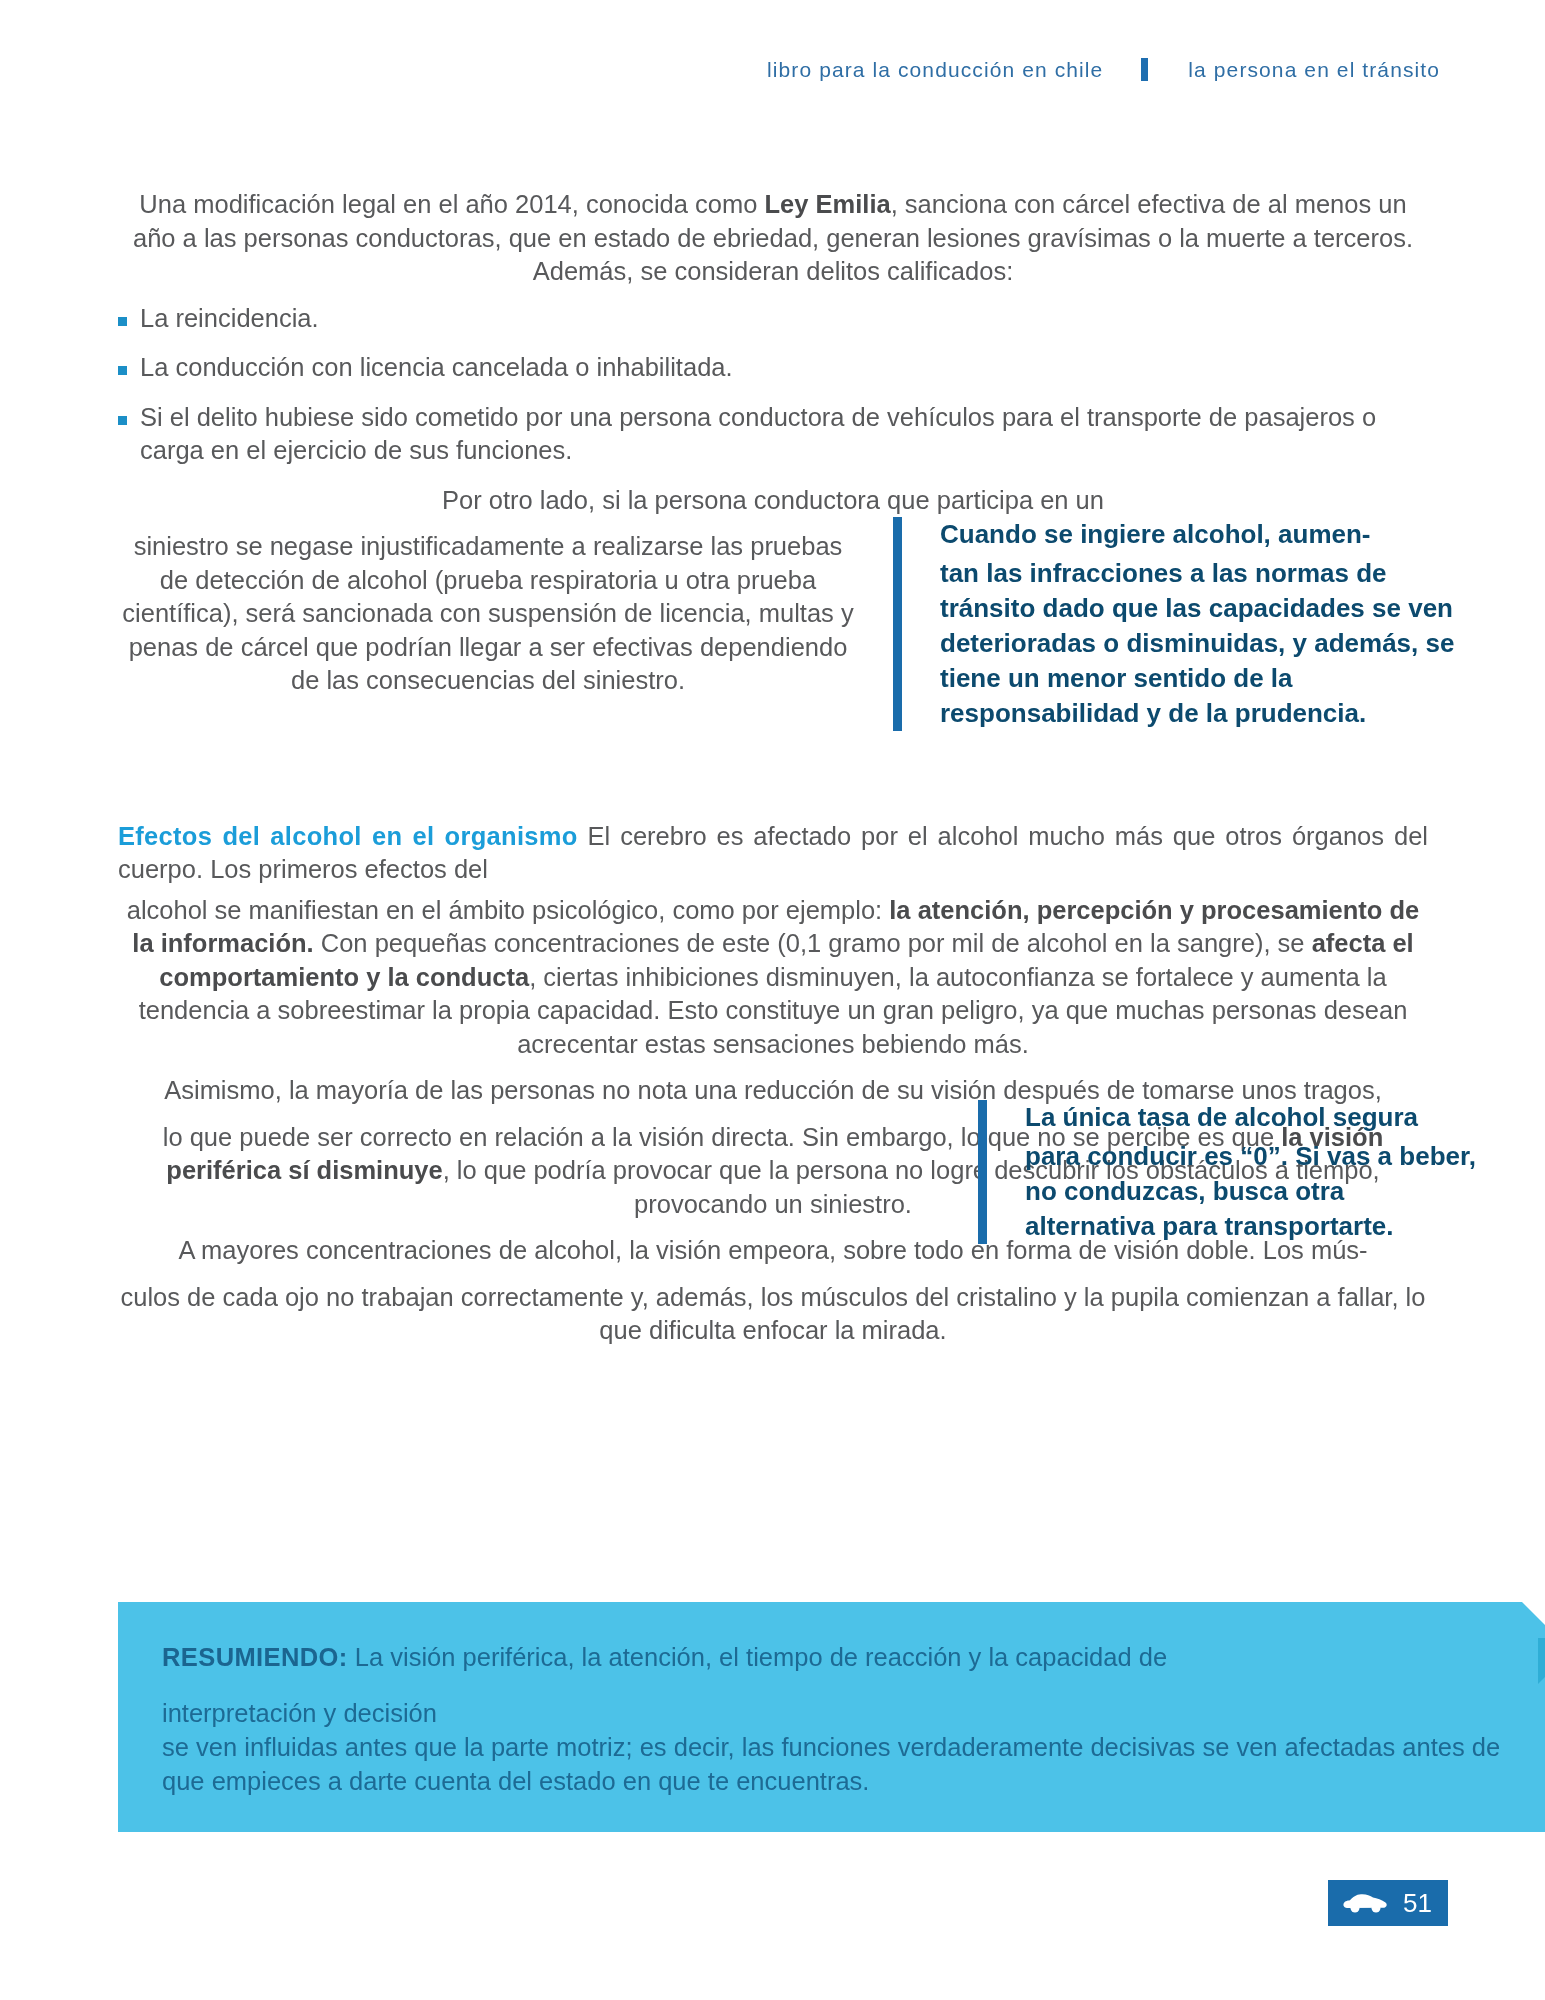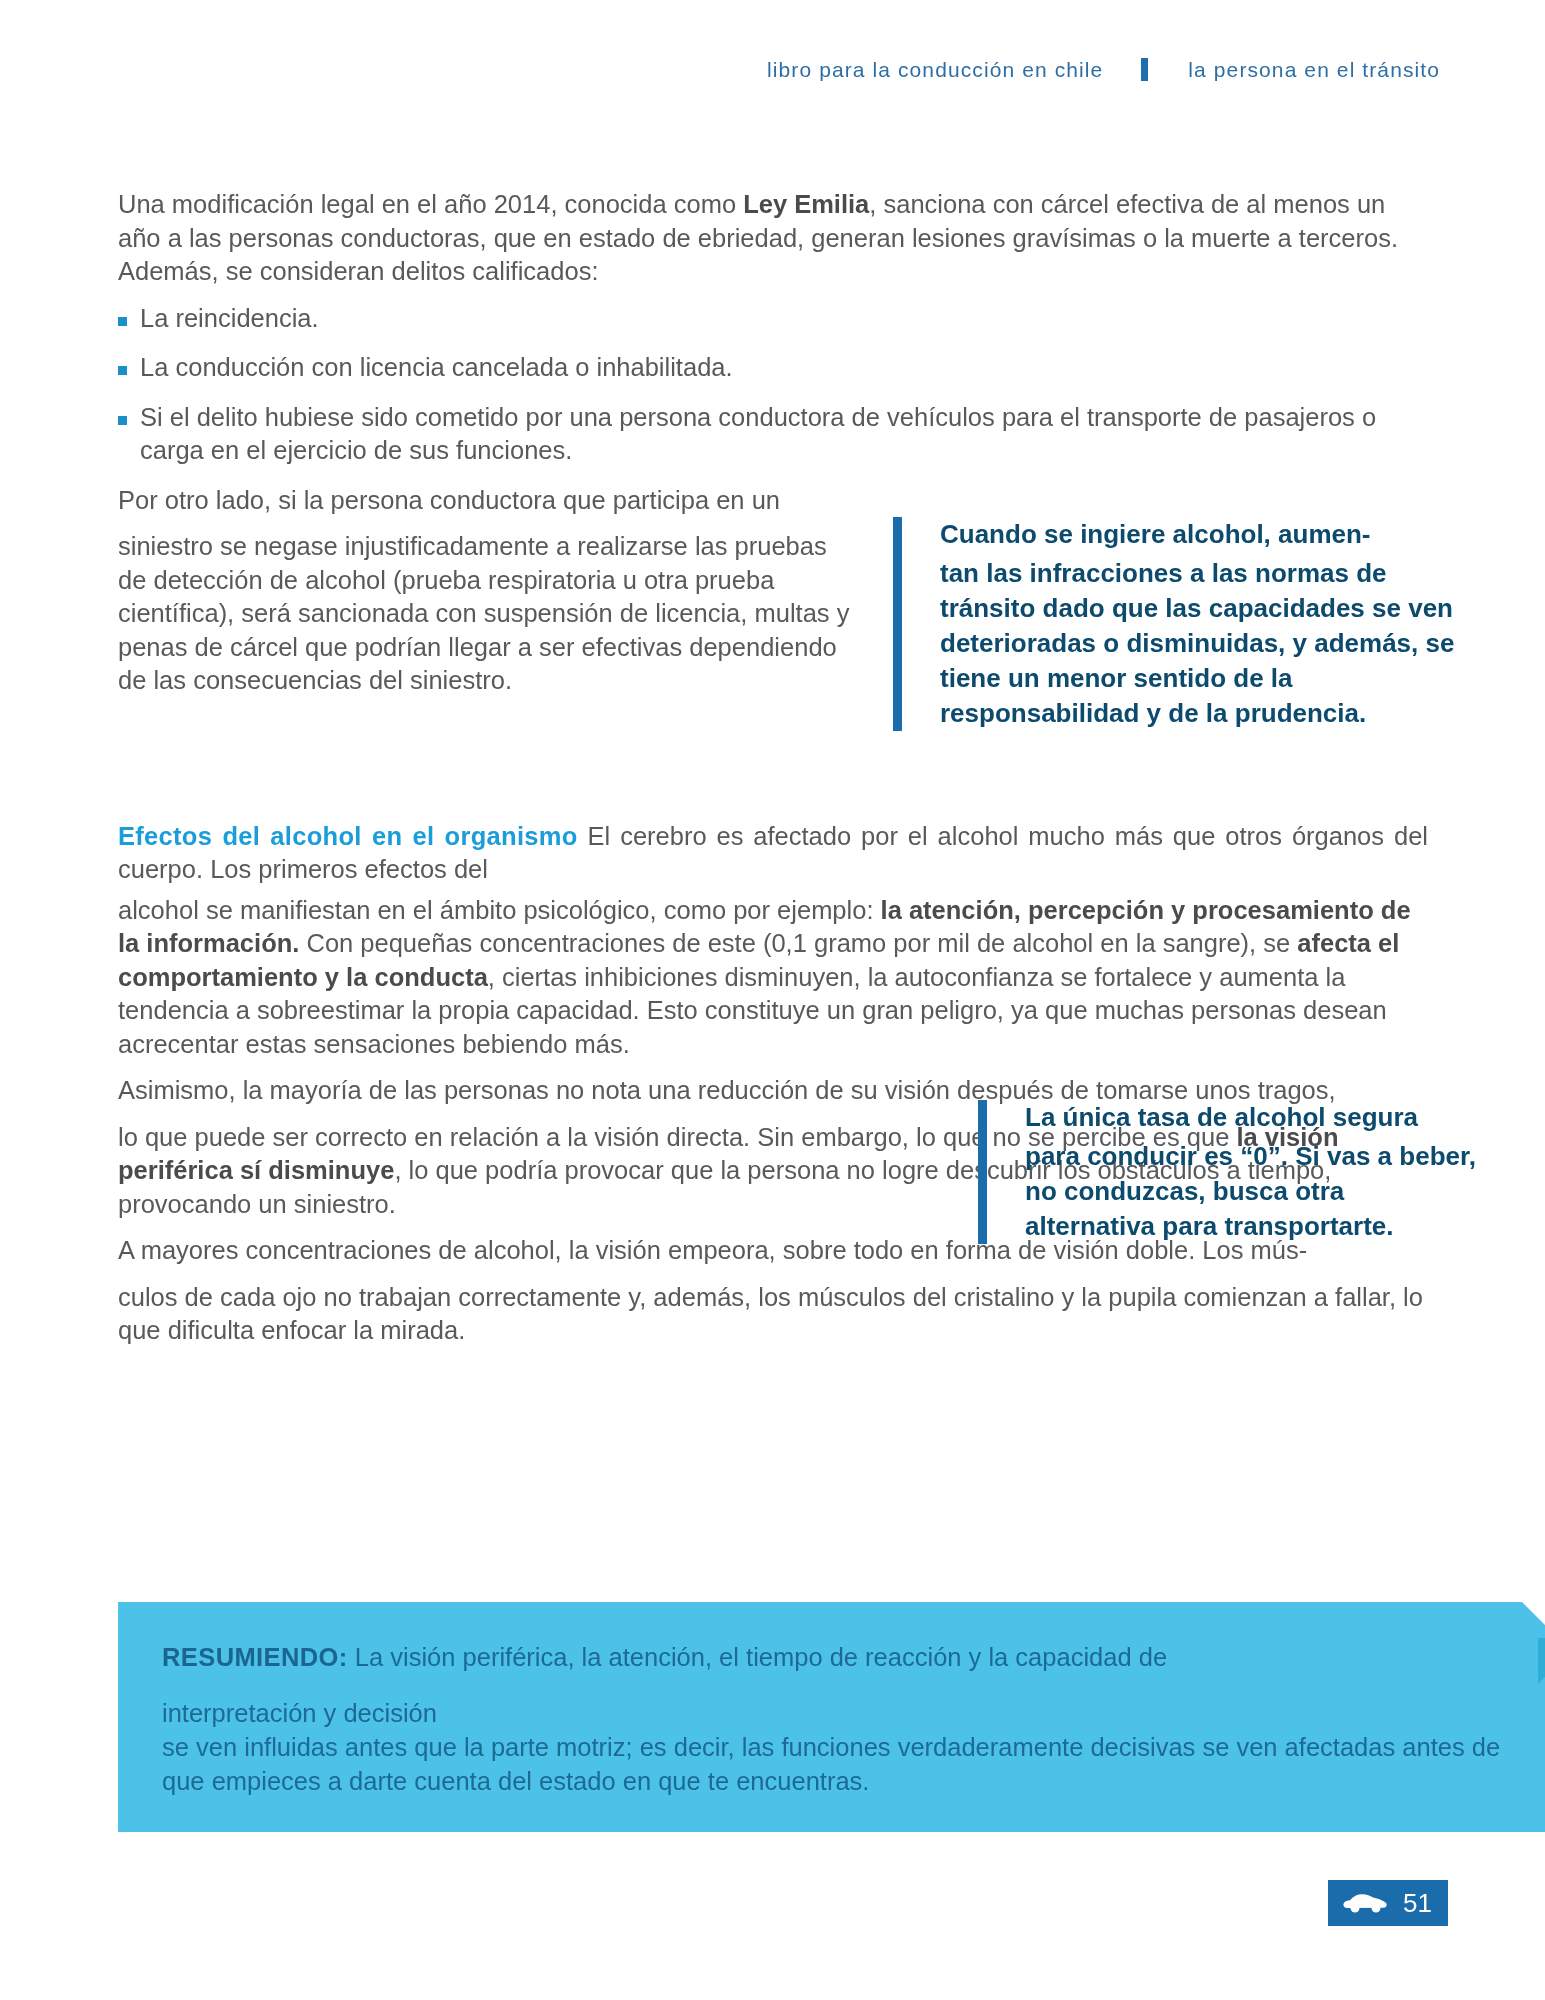--- a/index.html
+++ b/index.html
@@ -51,21 +51,21 @@
     top: 188px;
     width: 1310px;
   }
 
   p.body {
     margin: 0 0 13px 0;
     font-size: 25.5px;
     line-height: 33.5px;
     color: #58595b;
     font-stretch: condensed;
-    text-align: left;
+    text-align: center;
   }
   p.body b, p.body strong { color: #4a4b4d; font-weight: 700; }
 
   ul.bullets {
     list-style: none;
     margin: 0 0 4px 0;
     padding: 0;
   }
   ul.bullets li {
     position: relative;

